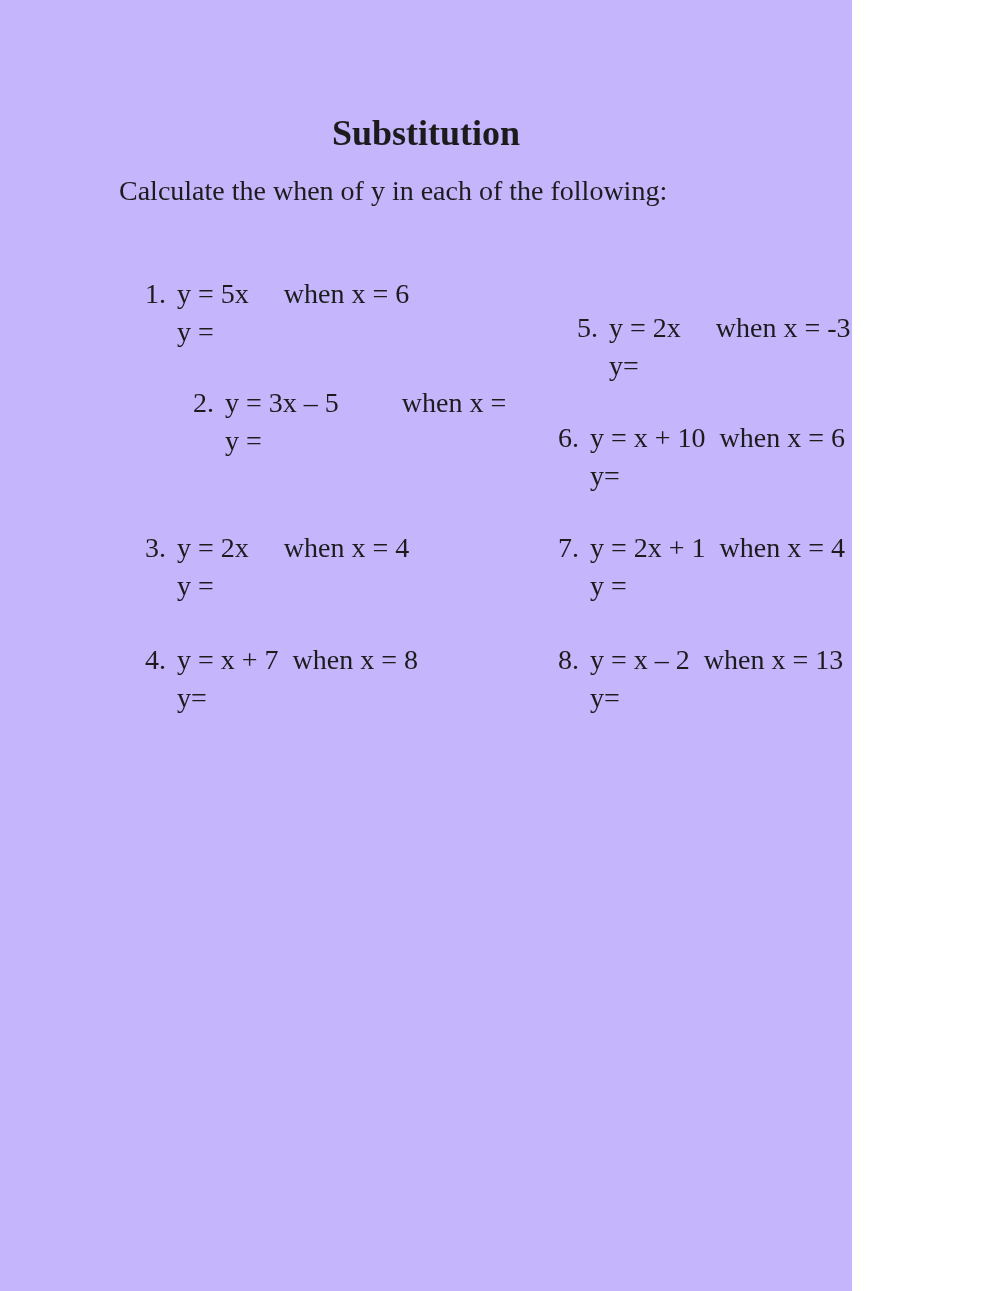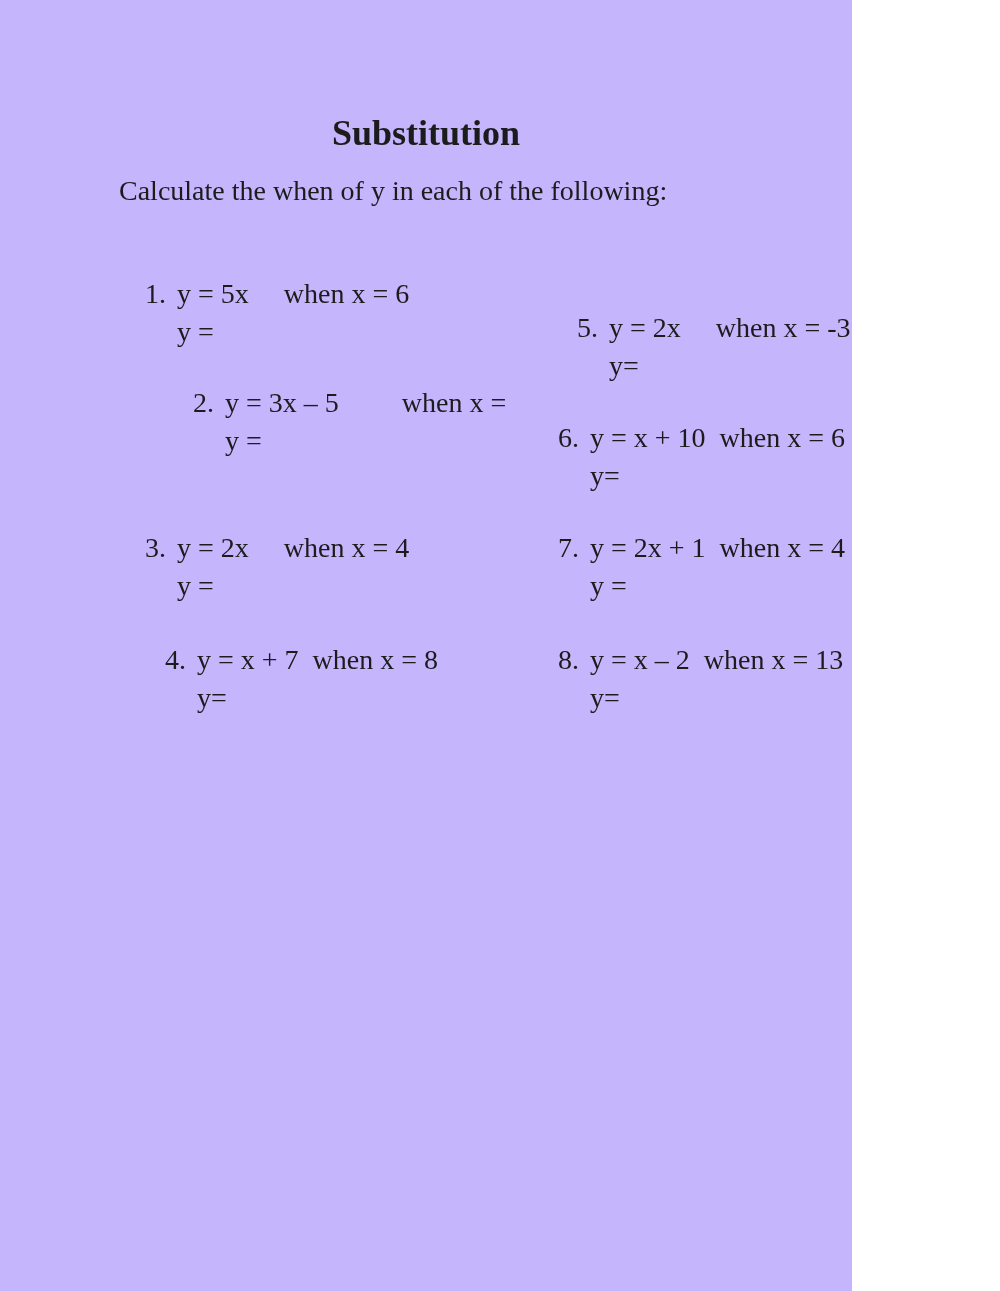--- a/index.html
+++ b/index.html
@@ -70,21 +70,21 @@
   <div class="problem" style="top:384px; left:145px;margin-left:48px;">
     <div class="line"><span class="num">2.</span><span>y = 3x – 5         when x =</span></div>
     <div class="line cont">y =</div>
   </div>
 
   <div class="problem" style="top:529px; left:145px;">
     <div class="line"><span class="num">3.</span><span>y = 2x     when x = 4</span></div>
     <div class="line cont">y =</div>
   </div>
 
-  <div class="problem" style="top:641px; left:145px;margin-left:20px;">
+  <div class="problem" style="top:641px; left:145px;">
     <div class="line"><span class="num">4.</span><span>y = x + 7  when x = 8</span></div>
     <div class="line cont">y=</div>
   </div>
 
   <div class="problem" style="top:309px; left:558px;margin-left:19px;">
     <div class="line"><span class="num">5.</span><span>y = 2x     when x = -3</span></div>
     <div class="line cont">y=</div>
   </div>
 
   <div class="problem" style="top:419px; left:558px;">

